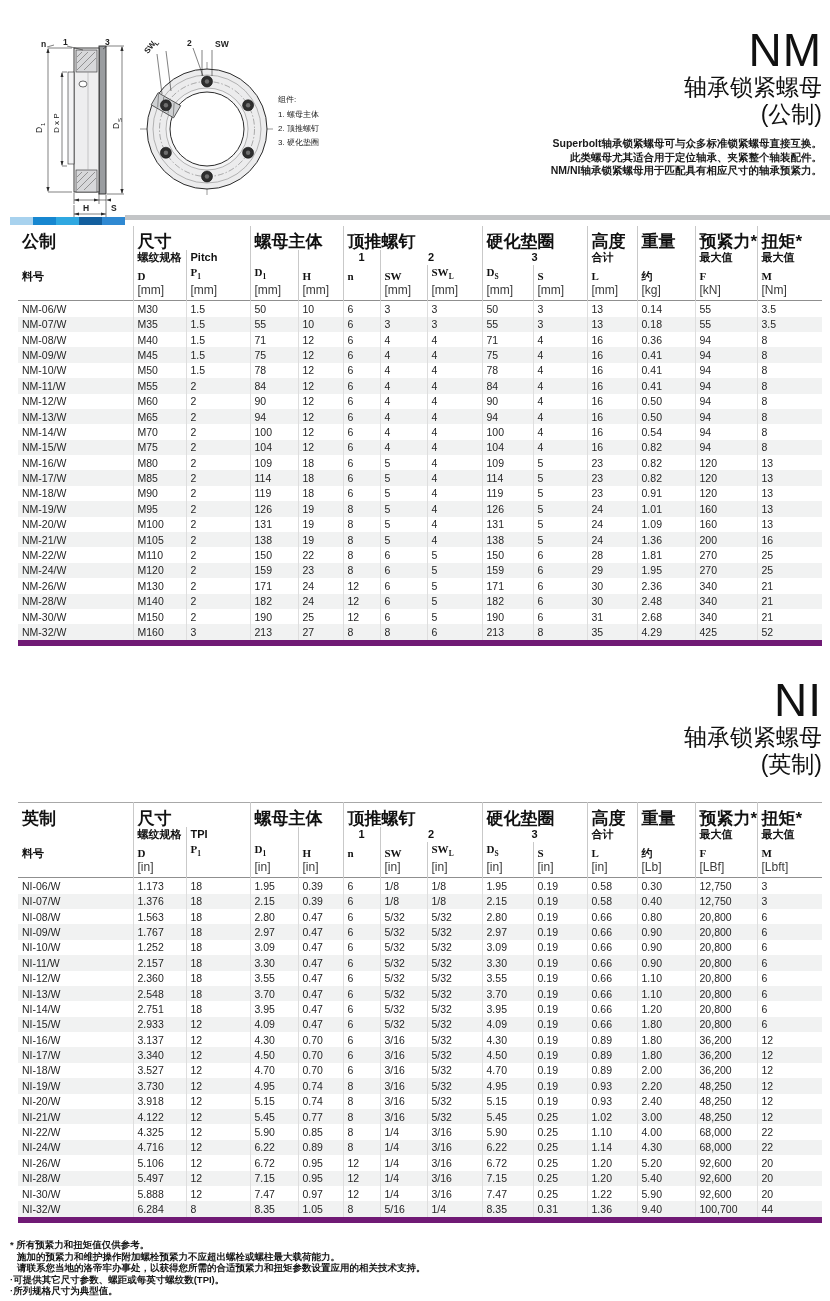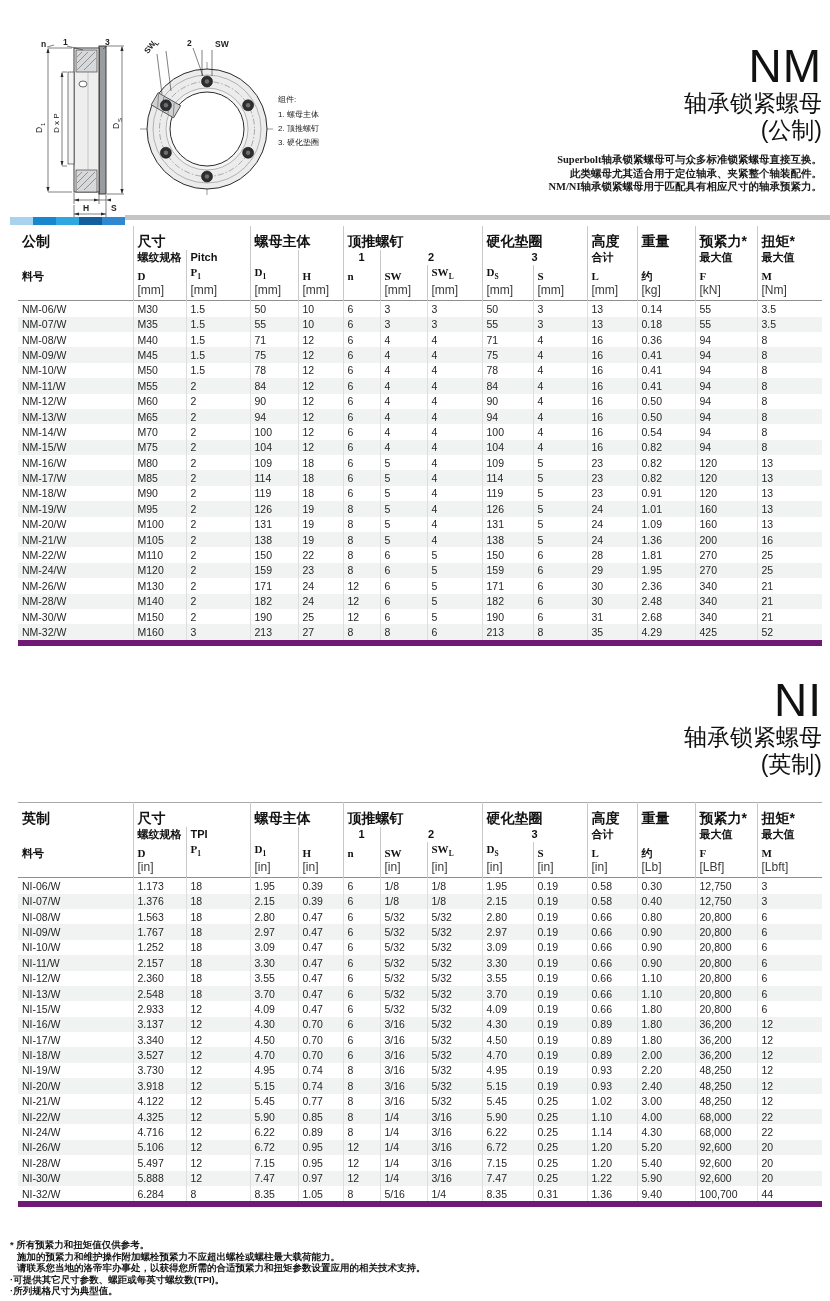--- a/index.html
+++ b/index.html
@@ -2,31 +2,31 @@
 <html><head>
 <meta charset="utf-8">
 <style>
   html,body{margin:0;padding:0;background:#fff;}
   body{width:830px;height:1301px;position:relative;font-family:"Liberation Sans",sans-serif;color:#1a1a1a;overflow:hidden;}
   
   .titleblock{position:absolute;right:8px;text-align:right;}
   .code{font-size:46px;font-weight:200;line-height:48px;letter-spacing:1px;color:#111;}
   .subtitle{font-size:23px;font-weight:300;line-height:27px;color:#111;}
   .variant{font-size:23px;font-weight:300;line-height:27px;color:#111;}
-  .desc{margin-top:9px;font-size:10.5px;font-weight:bold;line-height:13.5px;color:#1a1a1a;font-family:Liberation Serif, serif;}
+  .desc{margin-top:9px;font-size:10.5px;font-weight:bold;line-height:13.5px;color:#1a1a1a;}
   
   .bar{position:absolute;left:10px;right:0;top:215px;height:10px;display:flex;align-items:flex-start;}
   .bar .seg{display:block;width:23px;height:8px;margin-top:2px;}
   .bar .rest{display:block;flex:1;height:5px;}
   
   table.dtable{position:absolute;left:18px;width:804px;border-collapse:collapse;table-layout:fixed;}
   .dtable th,.dtable td{text-align:left;vertical-align:bottom;overflow:hidden;white-space:nowrap;}
   .dtable thead th{font-weight:bold;font-size:11px;padding:0 4px;color:#111;}
   .dtable thead{border-bottom:1px solid #8f8f8f;}
-  .dtable tr.r1 th{padding-top:9px;padding-bottom:2px;line-height:13px;font-size:14px;margin-left:26px;}
+  .dtable tr.r1 th{padding-top:9px;padding-bottom:2px;line-height:13px;font-size:17px;margin-left:26px;}
   .dtable tr.r2 th{line-height:15px;}
   .dtable tr.r3 th{line-height:15px;font-family:Liberation Serif, serif;}
   .dtable tr.r4 th{font-weight:normal;font-size:12px;color:#3a3a3a;line-height:12px;padding-bottom:4px;}
   .dtable th.num{text-align:center;}
   .dtable th.bl,.dtable td.bl{border-left:1px solid #c9c9c9;}
   .dtable sub{font-size:7.5px;}
   .dtable tbody td{font-size:10.5px;color:#262626;line-height:12.2px;padding:1.6px 4px;border-left:1px solid #dedede;}
   .dtable tbody td:first-child{border-left:none;}
   .dtable tbody tr:nth-child(even){background:#f1f2f2;}
   .dtable tbody{border-bottom:6px solid #701a75;}
@@ -167,21 +167,21 @@
 
   <g>
     <text x="268" y="66" font-size="8">组件:</text>
     <text x="268" y="81" font-size="8">1. 螺母主体</text>
     <text x="268" y="95" font-size="8">2. 顶推螺钉</text>
     <text x="268" y="109" font-size="8">3. 硬化垫圈</text>
   </g>
 </svg>
 </div>
 
-<div class="titleblock" style="top:42px;">
+<div class="titleblock" style="top:26px;">
   <div class="code">NM</div>
   <div class="subtitle">轴承锁紧螺母</div>
   <div class="variant">(公制)</div>
   <div class="desc">
     <div>Superbolt轴承锁紧螺母可与众多标准锁紧螺母直接互换。</div>
     <div>此类螺母尤其适合用于定位轴承、夹紧整个轴装配件。</div>
     <div>NM/NI轴承锁紧螺母用于匹配具有相应尺寸的轴承预紧力。</div>
   </div>
 </div>
 
@@ -831,20 +831,36 @@
         <td>5/32</td>
         <td>5/32</td>
         <td>3.70</td>
         <td>0.19</td>
         <td>0.66</td>
         <td>1.10</td>
         <td>20,800</td>
         <td>6</td>
       </tr>
       <tr>
+        <td>NI-14/W</td>
+        <td>2.751</td>
+        <td>18</td>
+        <td>3.95</td>
+        <td>0.47</td>
+        <td>6</td>
+        <td>5/32</td>
+        <td>5/32</td>
+        <td>3.95</td>
+        <td>0.19</td>
+        <td>0.66</td>
+        <td>1.20</td>
+        <td>20,800</td>
+        <td>6</td>
+      </tr>
+      <tr>
         <td>NI-15/W</td>
         <td>2.933</td>
         <td>12</td>
         <td>4.09</td>
         <td>0.47</td>
         <td>6</td>
         <td>5/32</td>
         <td>5/32</td>
         <td>4.09</td>
         <td>0.19</td>

